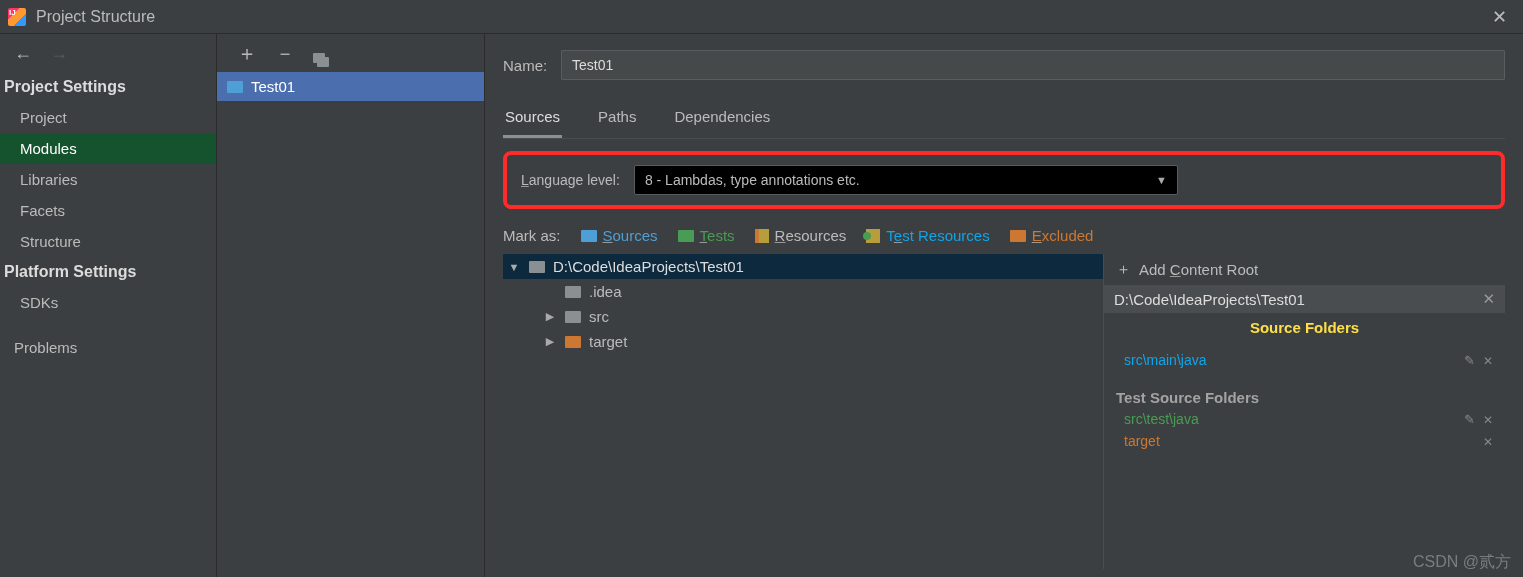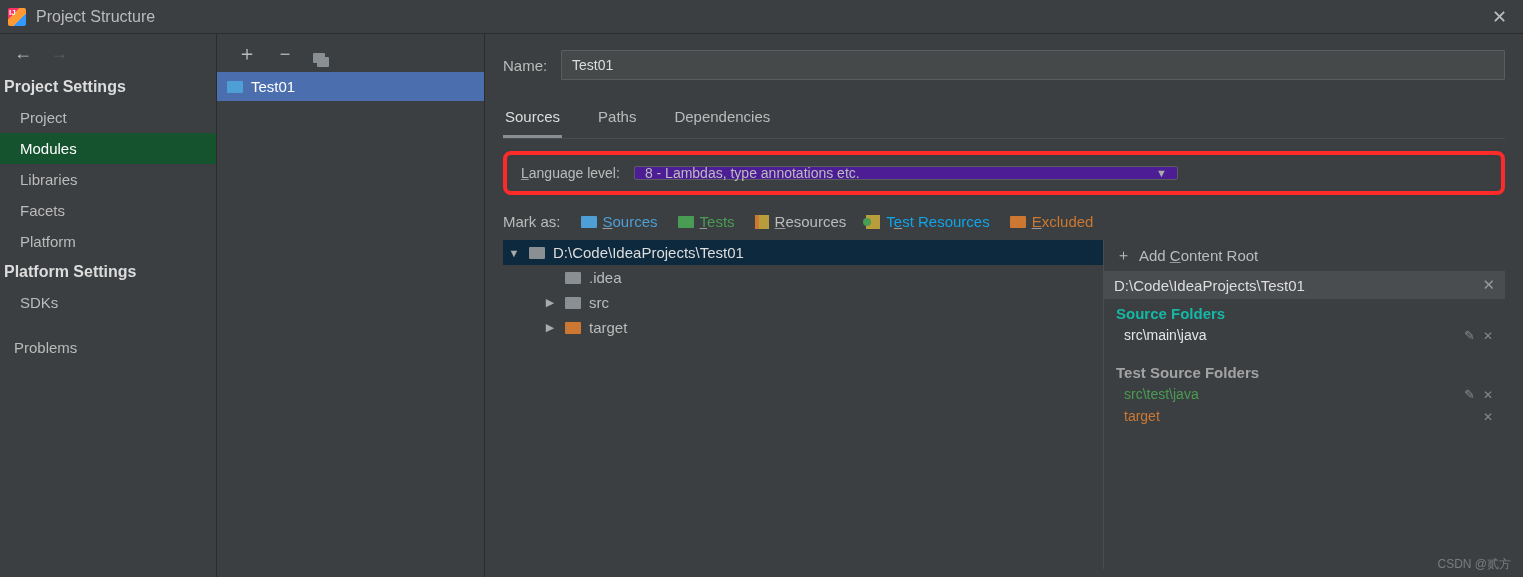--- a/index.html
+++ b/index.html
@@ -43,42 +43,42 @@
   .fi-green{background:#499c54;}
   
   .rpanel{flex:1;padding:16px 18px 8px 18px;display:flex;flex-direction:column;position:relative;}
   .row{display:flex;align-items:center;margin-bottom:22px;}
   .lbl{color:#bbb;font-size:15px;min-width:58px;}
   .textinput{flex:1;height:30px;background:#45494a;border:1px solid #5a5d5f;color:#ddd;padding:0 10px;font-size:14px;border-radius:1px;}
   .tabs{display:flex;gap:34px;border-bottom:1px solid #4a4d4f;margin-bottom:12px;}
   .tab{padding:6px 2px 10px 2px;font-size:15px;color:#bbb;cursor:pointer;}
   .tab.active{border-bottom:3px solid #8a8f93;color:#ddd;}
   .highlight-box{border:4px solid #ff2a2a;border-radius:8px;padding:10px 14px;display:flex;align-items:center;gap:14px;margin-bottom:18px;}
-  .combo{height:14px;background:#4c1d95;border:1px solid #5a5d5f;color:#bbb;padding:0 10px;font-size:14px;flex:1;display:flex;align-items:center;justify-content:space-between;border-radius:2px;max-width:544px;}
+  .combo{height:30px;background:#000000;border:1px solid #5a5d5f;color:#bbb;padding:0 10px;font-size:14px;flex:1;display:flex;align-items:center;justify-content:space-between;border-radius:2px;max-width:544px;}
   .combo .chev{font-size:11px;color:#aaa;}
   .markas{display:flex;align-items:center;gap:20px;margin-bottom:10px;font-size:15px;}
   .markitem{display:flex;align-items:center;gap:6px;cursor:pointer;}
   .und{text-decoration:underline;text-decoration-color:#999;}
   .content-split{display:flex;flex:1;min-height:0;}
   .tree{flex:1;background:#3c3f41;}
   .tree-row{display:flex;align-items:center;gap:8px;padding:4px 4px;font-size:15px;}
   .tree-row.root{background:#0d293e;color:#ddd;}
   .tree-row .expander{width:14px;display:inline-block;text-align:center;color:#aaa;font-size:11px;}
   .right-side{width:402px;border-left:1px solid #4a4d4f;display:flex;flex-direction:column;}
   .addroot{display:flex;align-items:center;gap:8px;padding:6px 12px;font-size:15px;color:#bbb;cursor:pointer;}
   .root-header{background:#4a4d4f;padding:5px 10px;display:flex;align-items:center;justify-content:space-between;font-size:15px;color:#ddd;}
   .root-header .x{color:#999;cursor:pointer;}
   .cat{padding:6px 12px 2px 12px;font-weight:600;font-size:15px;}
-  .cat.blue{color:#14b8a6;} .cat.green{color:#a3a3a3;margin-top:12px;} .cat.orange{color:#cc7832;}
+  .cat.blue{color:#fde047;text-align:center;} .cat.green{color:#a3a3a3;margin-top:12px;} .cat.orange{color:#cc7832;}
   .catitem{padding:3px 12px 3px 20px;font-size:14px;display:flex;align-items:center;justify-content:space-between;}
-  .catitem.blue{color:#e5e5e5;} .catitem.green{color:#499c54;} .catitem.orange{color:#cc7832;}
+  .catitem.blue{color:#0ea5e9;margin-top:11px;} .catitem.green{color:#499c54;} .catitem.orange{color:#cc7832;}
   .catitem .edit-icons{display:flex;gap:8px;color:#888;}
   .pencil::before{content:"✎";font-size:13px;}
   .xsm::before{content:"✕";font-size:12px;}
-  .watermark{position:absolute;right:12px;bottom:4px;font-size:12px;color:#7a7d7f;}
+  .watermark{position:absolute;right:12px;bottom:4px;font-size:16px;color:#7a7d7f;}
   .icon-stack{position:relative;width:16px;height:14px;}
   .icon-stack .a,.icon-stack .b{position:absolute;width:12px;height:10px;background:#8a8f93;border-radius:1px;}
   .icon-stack .a{left:0;top:0;} .icon-stack .b{left:4px;top:4px;}
   .res-icon{width:14px;height:14px;background:linear-gradient(#b89d3c,#b89d3c);position:relative;}
   .res-icon::after{content:"";position:absolute;left:0;top:0;width:4px;height:14px;background:#cc7832;}
   .testres-icon{width:14px;height:14px;background:#b89d3c;position:relative;}
   .testres-icon::before{content:"";position:absolute;left:-3px;top:3px;width:8px;height:8px;border-radius:50%;background:#499c54;}
 </style>
 </head>
 <body>
@@ -95,21 +95,21 @@
   <div class="lpanel">
     <div class="navrow">
       <span class="navarrow enabled">←</span>
       <span class="navarrow disabled">→</span>
     </div>
     <div class="section-h">Project Settings</div>
     <div class="item">Project</div>
     <div class="item selected">Modules</div>
     <div class="item">Libraries</div>
     <div class="item">Facets</div>
-    <div class="item">Platform</div>
+    <div class="item">Structure</div>
     <div class="section-h">Platform Settings</div>
     <div class="item">SDKs</div>
     <div style="height:14px"></div>
     <div class="item" style="padding-left:14px">Problems</div>
   </div>
 
   <div class="mpanel">
     <div class="toolbar">
       <span>＋</span>
       <span>－</span>

